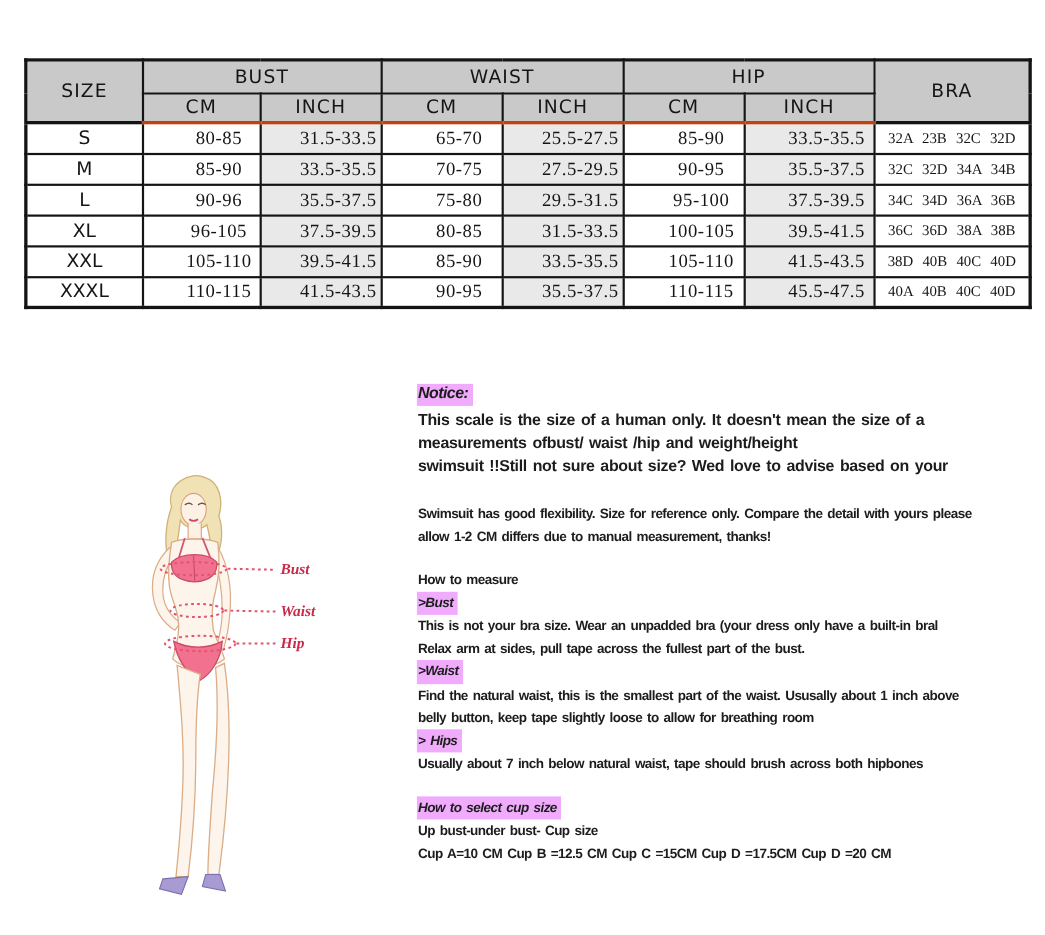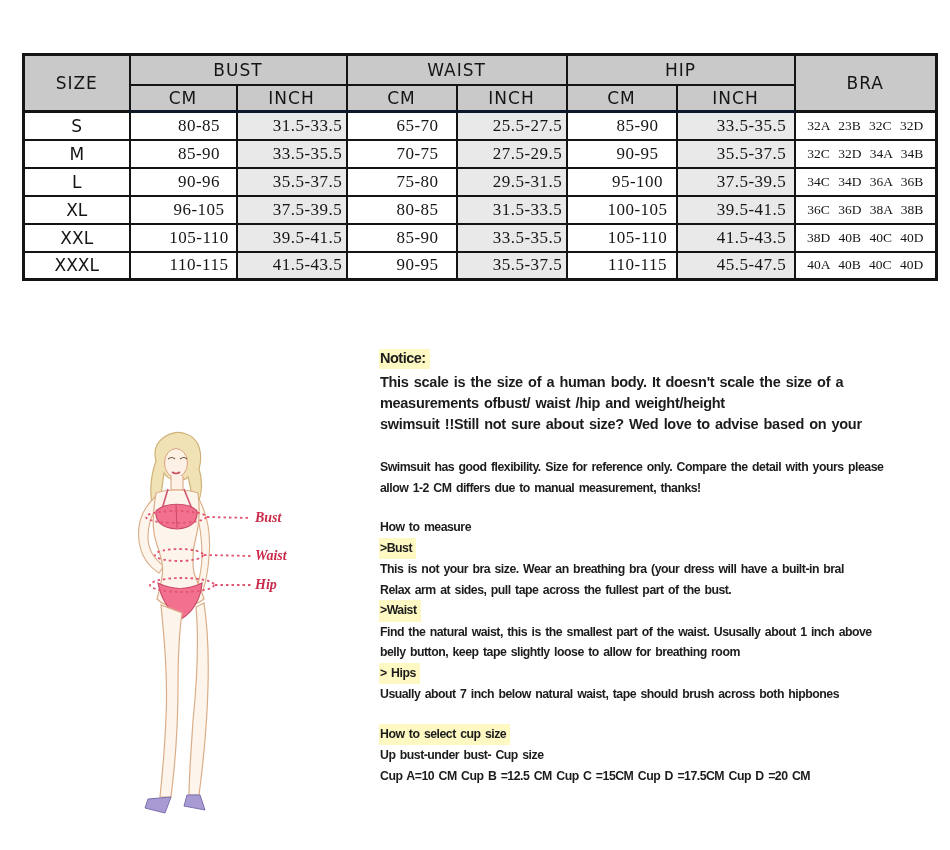--- a/index.html
+++ b/index.html
@@ -20,21 +20,21 @@
     border:2px solid #141414;text-align:center;vertical-align:middle;
     padding:0;overflow:hidden;white-space:nowrap;
   }
   .size-table thead th{
     background:#c9c9c9;
     font-family:"DejaVu Sans",sans-serif;font-weight:400;
     font-size:17px;letter-spacing:1px;
   }
   .size-table thead tr.grp-row{height:30px;}
   .size-table thead tr.sub-row{height:27px;}
-  .size-table thead tr.sub-row th{border-bottom:3px solid #0f172a;}
+  .size-table thead tr.sub-row th{border-bottom:3px solid #c2410c;}
   .size-table tbody tr{height:28px;}
   .size-table tbody tr:first-child td{border-top:3px solid #141414;}
   td.c-size{font-family:"DejaVu Sans",sans-serif;font-size:17px;}
   td.c-num{font-family:"Liberation Serif",serif;font-size:17px;letter-spacing:.5px;padding-left:32px;}
   td.c-inch{background:#e9e9e9;margin-top:28px;}
   td.c-bra{font-family:"Liberation Serif",serif;font-size:13.5px;word-spacing:5px;}
 
   
   .figure{position:absolute;left:104px;top:425px;width:262px;height:400px;}
   .fig-label{
@@ -42,22 +42,22 @@
     font-size:14px;fill:#c92a4a;
   }
 
   
   .text-col{
     position:absolute;left:380px;top:349px;width:560px;
     font-family:"Liberation Sans",sans-serif;font-weight:700;color:#1c1c1c;
   }
   .text-col .line{white-space:nowrap;letter-spacing:-0.5px;word-spacing:1.5px;}
   .hl{
-    display:inline-block;background:#fef9c3;
-    padding:0 4px 1px 1px;margin-left:-1px;
+    display:inline-block;background:#f0abfc;
+    padding:0 4px 1px 1px;margin-left:-1px;font-style:italic;
   }
   .t-title{font-size:14.5px;line-height:19px;}
   .intro .line{font-size:14.5px;line-height:21px;letter-spacing:-0.3px;}
   .intro{margin-top:3px;}
   .flex{margin-top:22px;}
   .flex .line{font-size:12.3px;line-height:21px;}
   .measure{margin-top:18px;}
   .measure .line{font-size:12.3px;line-height:20.5px;}
   .cup{margin-top:19px;}
   .cup .line{font-size:12.3px;line-height:20.5px;}
@@ -200,36 +200,36 @@
   </svg>
 </div>
 
 <div class="text-col">
 
   <div class="t-title line">
     <span class="hl">Notice:</span>
   </div>
 
   <div class="intro">
-    <div class="line">This scale is the size of a human body. It doesn't scale the size of a</div>
+    <div class="line">This scale is the size of a human only. It doesn't mean the size of a</div>
     <div class="line">measurements ofbust/ waist /hip and weight/height</div>
     <div class="line">swimsuit !!Still not sure about size? Wed love to advise based on your</div>
   </div>
 
   <div class="flex">
     <div class="line">Swimsuit has good flexibility. Size for reference only. Compare the detail with yours please</div>
     <div class="line">allow 1-2 CM differs due to manual measurement, thanks!</div>
   </div>
 
   <div class="measure">
     <div class="line">How to measure</div>
     <div class="line">
       <span class="hl">&gt;Bust</span>
     </div>
-    <div class="line">This is not your bra size. Wear an breathing bra (your dress will have a built-in bral</div>
+    <div class="line">This is not your bra size. Wear an unpadded bra (your dress only have a built-in bral</div>
     <div class="line">Relax arm at sides, pull tape across the fullest part of the bust.</div>
     <div class="line">
       <span class="hl">&gt;Waist</span>
     </div>
     <div class="line">Find the natural waist, this is the smallest part of the waist. Ususally about 1 inch above</div>
     <div class="line">belly button, keep tape slightly loose to allow for breathing room</div>
     <div class="line">
       <span class="hl">&gt; Hips</span>
     </div>
     <div class="line">Usually about 7 inch below natural waist, tape should brush across both hipbones</div>

